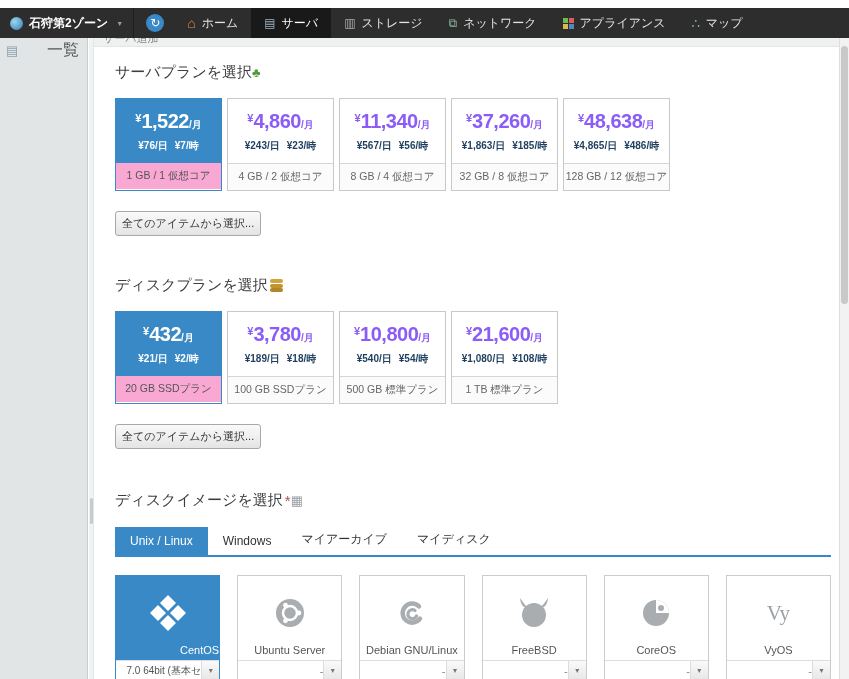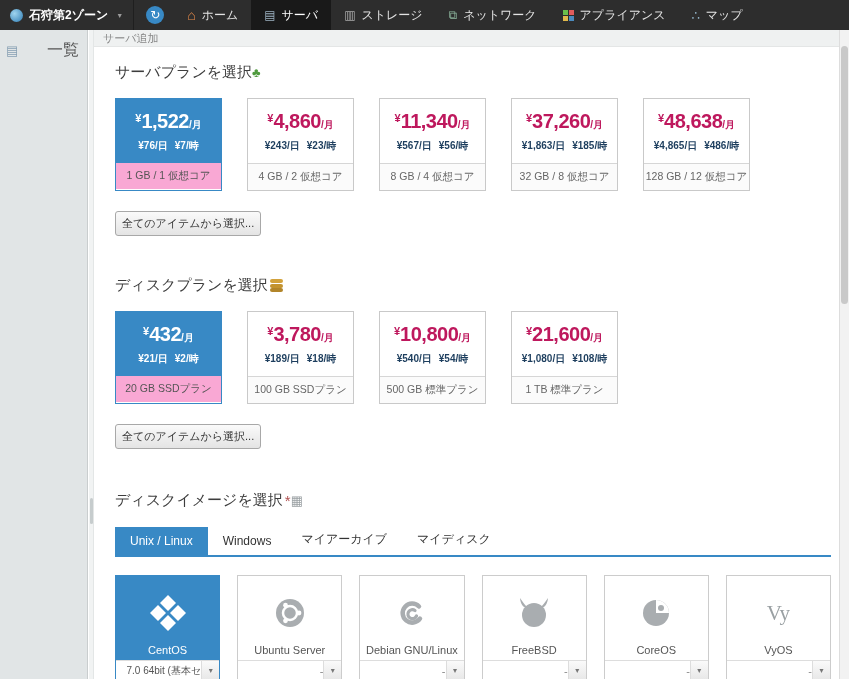--- a/index.html
+++ b/index.html
@@ -1,20 +1,20 @@
 <!DOCTYPE html>
 <html><head>
 <meta charset="utf-8">
 <style>
   * { box-sizing: border-box; margin: 0; padding: 0; }
   html,body { width:849px; height:679px; overflow:hidden; background:#fff;
     font-family:"Liberation Sans","DejaVu Sans",sans-serif; }
 
   
-  .topbar { position:absolute; left:0; top:0; width:849px; height:30px;
+  .topbar { position:absolute; left:0; top:8px; width:849px; height:30px;
     background:#2d2d2d; display:flex; align-items:stretch; color:#ddd; z-index:5; }
   .zone { display:flex; align-items:center; gap:6px; padding:0 10px;
     border-right:1px solid #1f1f1f; cursor:pointer; }
   .globe { width:13px; height:13px; border-radius:50%;
     background:radial-gradient(circle at 35% 35%, #9fd4ee, #2e7cb4); flex:0 0 auto; }
   .zone-label { font-size:12px; font-weight:bold; color:#fff; }
   .zone-caret { font-size:7px; color:#9a9a9a; margin-left:2px; }
   .refresh { align-self:center; width:18px; height:18px; border-radius:50%;
     background:#3889c5; color:#fff; text-align:center; line-height:18px;
     font-size:12px; margin:0 10px 0 12px; cursor:pointer; }
@@ -59,25 +59,25 @@
   .main { padding:16px 8px 0 21px; }
 
   .section-title { display:flex; align-items:center; font-size:15px;
     color:#3d3d3d; font-weight:normal; }
   .tree-ico { color:#4e9a3d; font-size:13px; }
   .chip-ico { color:#9aa0a3; font-size:13px; }
   .req-mark { color:#b05050; font-size:15px; margin-left:2px; }
   .disk-stack-ico { width:13px; height:4px; border-radius:2px; background:#d2a23c;
     box-shadow:0 5px 0 #c3932f, 0 9px 0 #b2852a; margin:-9px 2px 0 2px; }
 
-  .card-row { display:flex; gap:25px; margin-top:16px; }
+  .card-row { display:flex; gap:5px; margin-top:16px; }
   .plan-card { width:107px; border:1px solid #c9c9c9; background:#fff;
     text-align:center; cursor:pointer; }
   .plan-top { padding:11px 3px 10px; }
-  .price-main { color:#be185d; white-space:nowrap; }
+  .price-main { color:#8b5cf6; white-space:nowrap; }
   .price-main .yen { font-size:11px; font-weight:bold; vertical-align:6px; }
   .price-main .amount { font-size:20px; font-weight:bold; letter-spacing:-0.5px; }
   .price-main .unit { font-size:10px; font-weight:bold; }
   .price-sub { margin-top:6px; font-size:10px; font-weight:bold; color:#1d3e5e;
     white-space:nowrap; }
   .price-sub span + span { margin-left:7px; }
   .plan-spec { border-top:1px solid #d6d6d6; background:#fbfbfb; font-size:10.5px;
     color:#666; padding:6px 1px; white-space:nowrap; overflow:hidden; }
   .plan-card.selected { border-color:#3889c5; }
   .plan-card.selected .plan-top { background:#3889c5; }
@@ -106,21 +106,21 @@
     overflow:hidden; }
   .vy-text { font-size:21px; color:#9aa0a3; font-family:"Liberation Serif","DejaVu Serif",serif; }
   .os-select { display:flex; align-items:center; justify-content:space-between;
     border-top:1px solid #ddd; height:21px; padding-left:6px; font-size:11px;
     color:#888; background:#fff; cursor:pointer; }
   .os-version { white-space:nowrap; overflow:hidden; text-align:right; flex:1; }
   .arrow-box { width:18px; height:20px; border-left:1px solid #ddd; flex:0 0 auto;
     background:linear-gradient(#fafafa,#e6e6e6); color:#777; font-size:8px;
     line-height:20px; }
   .os-card.selected { border-color:#3889c5; }
-  .os-card.selected .os-top { background:#3889c5; }
+  .os-card.selected .os-top { background:#3889c5;text-align:right; }
   .os-card.selected .os-name { color:#fff; }
   .os-card.selected .os-version { color:#555; font-size:10px; }
 </style>
 </head>
 <body>
 
 <div class="topbar">
   <div class="zone">
     <span class="globe"></span>
     <span class="zone-label">石狩第2ゾーン</span>

